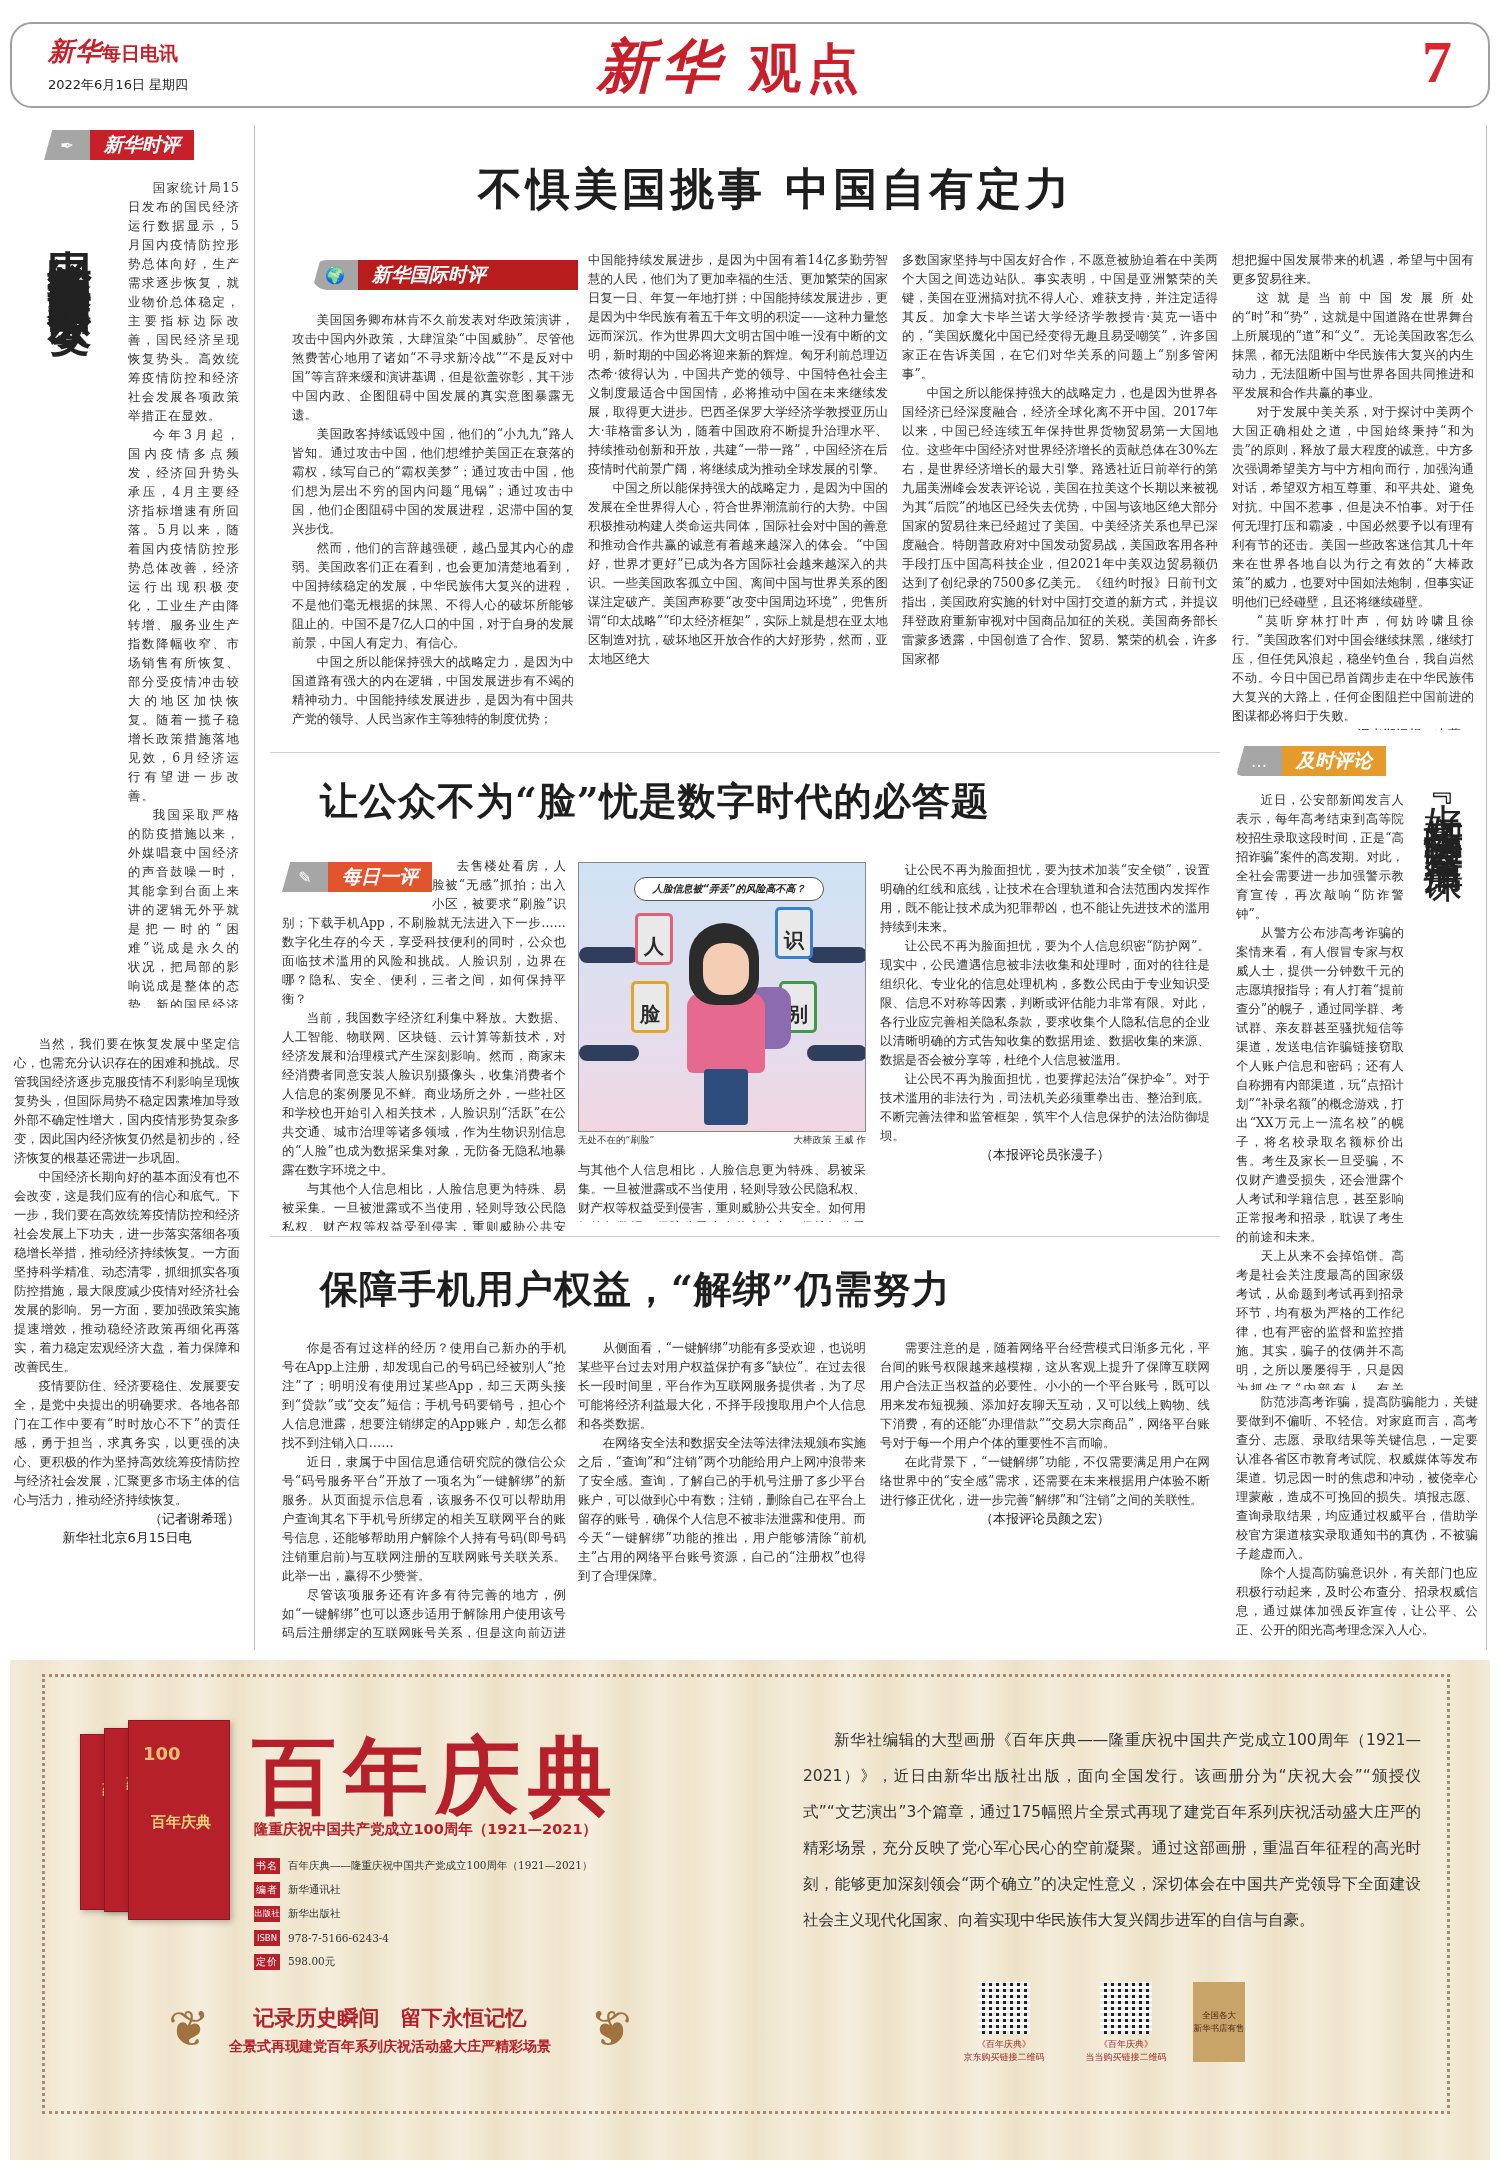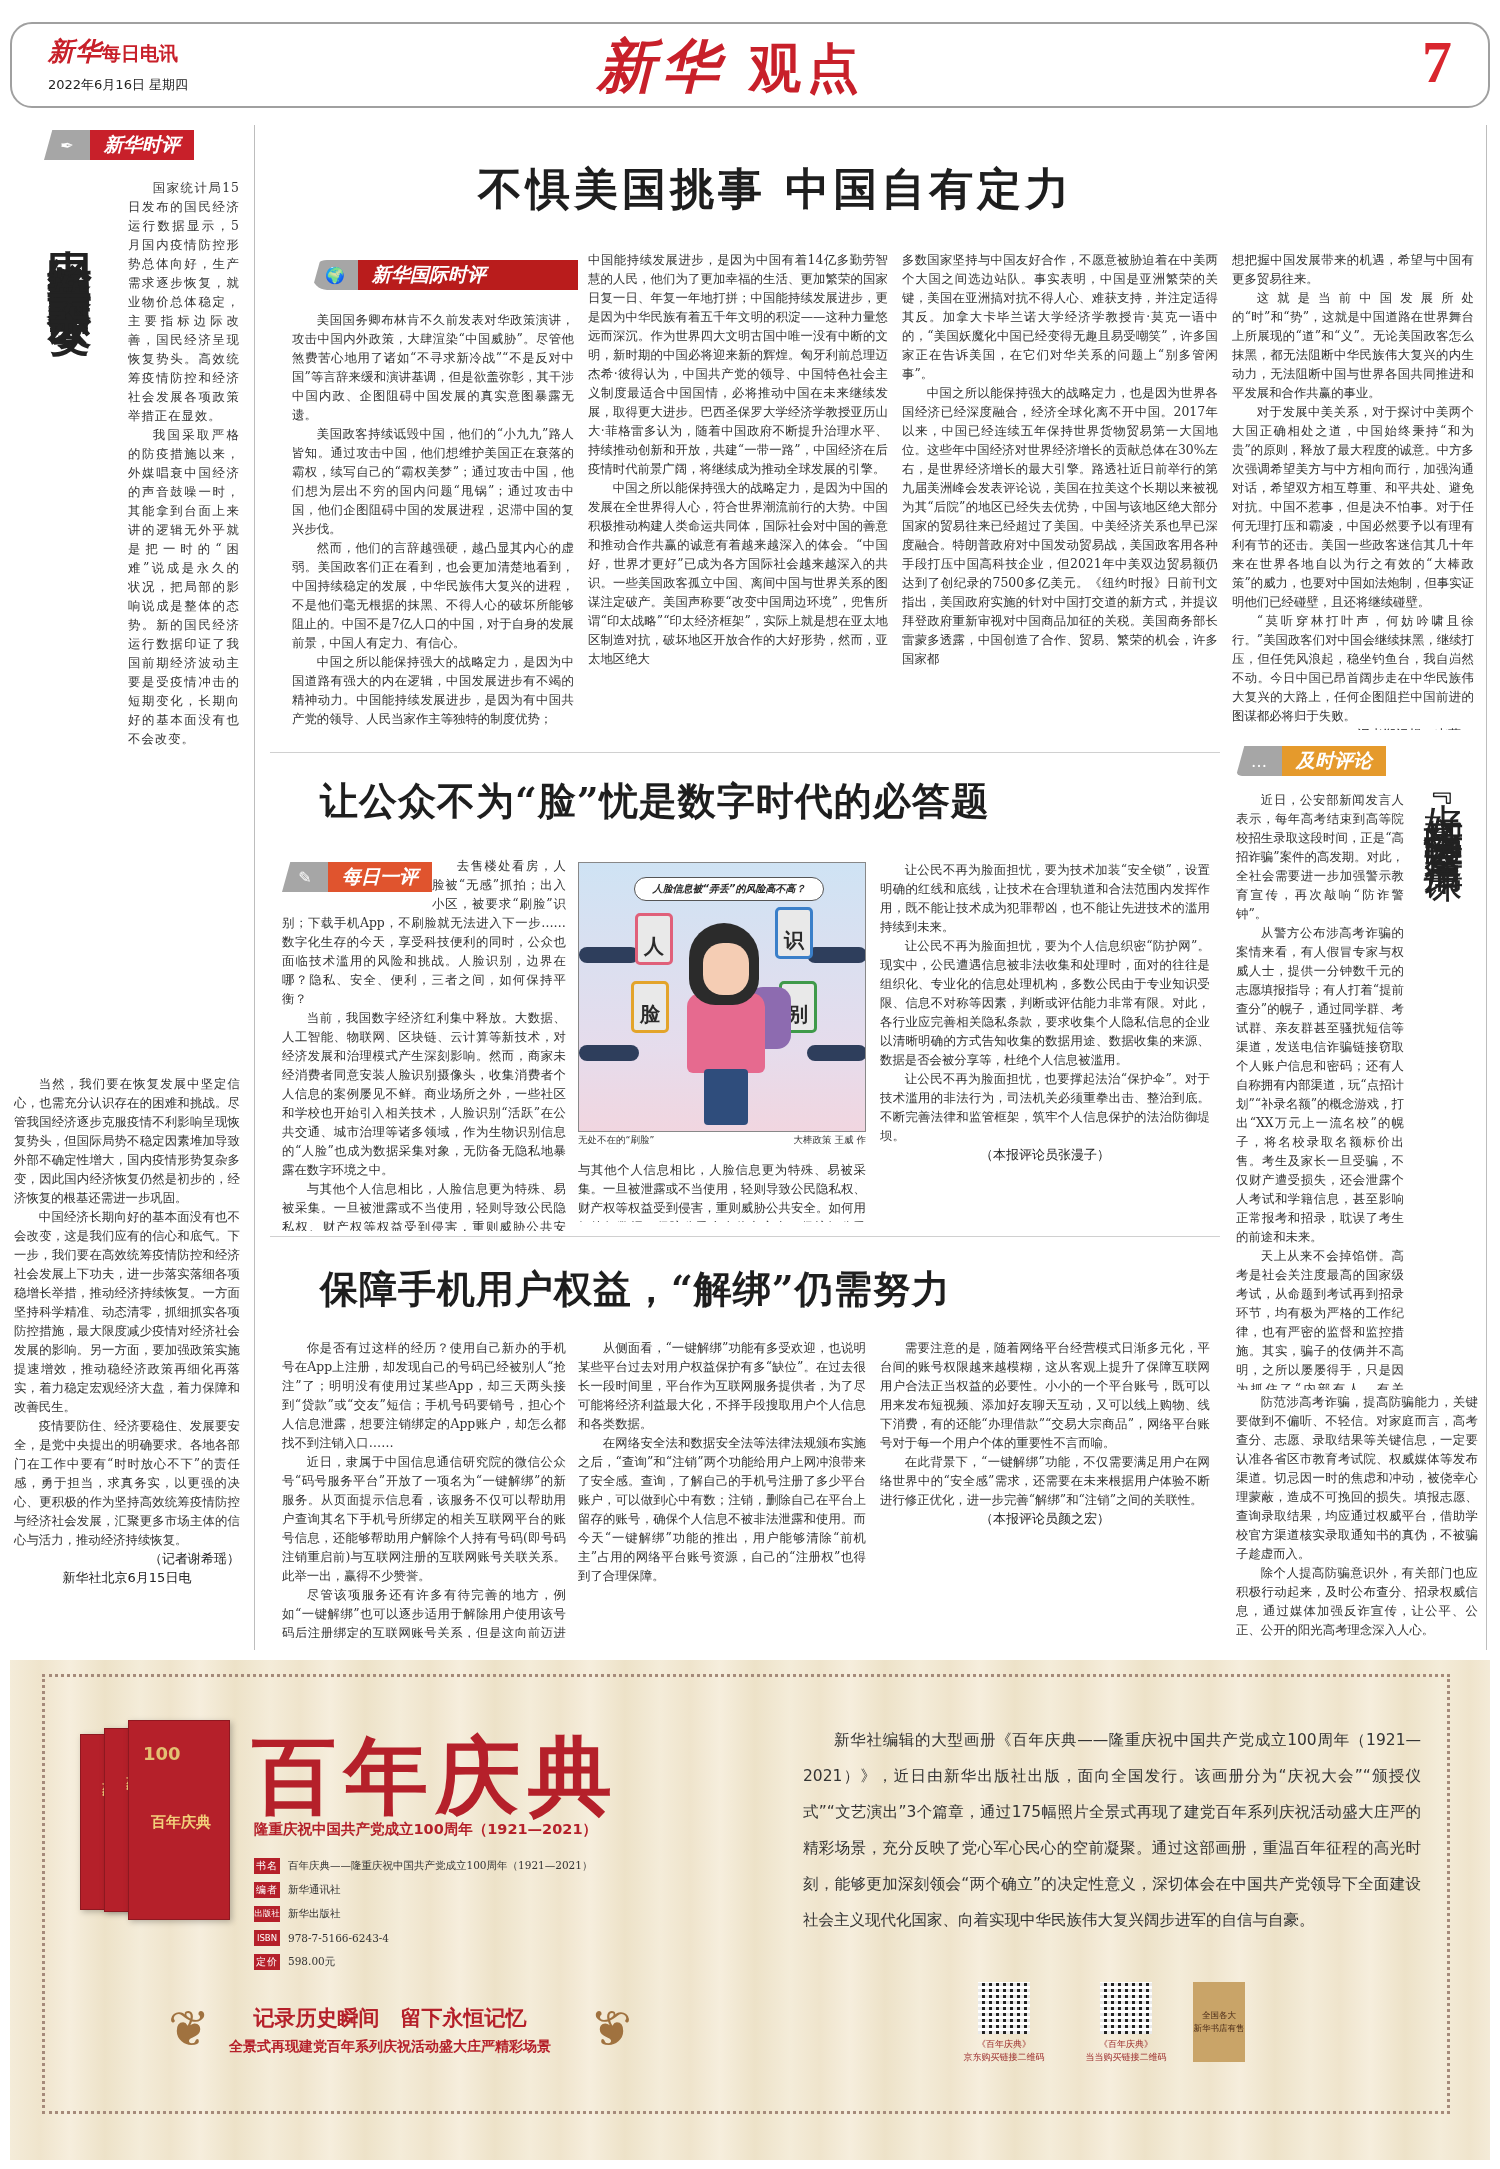--- a/index.html
+++ b/index.html
@@ -106,23 +106,24 @@
   <div class="mh-page">7</div>
 </header>
 
 <div class="badge" style="left:44px; top:130px;">
   <span class="b-icon">✒</span>
   <span class="b-label" style="background:#c8202a;">新华时评</span>
 </div>
 <h2 class="vtitle" style="left:44px; top:215px; font-size:44px; line-height:52px; height:820px;">中国经济长期向好的基本面不会改变</h2>
 <div class="txt" style="left:128px; top:178px; width:112px; height:830px; overflow:hidden; letter-spacing:1px;">
   <p>国家统计局15日发布的国民经济运行数据显示，5月国内疫情防控形势总体向好，生产需求逐步恢复，就业物价总体稳定，主要指标边际改善，国民经济呈现恢复势头。高效统筹疫情防控和经济社会发展各项政策举措正在显效。</p>
+  <p>今年3月起，国内疫情多点频发，经济回升势头承压，4月主要经济指标增速有所回落。5月以来，随着国内疫情防控形势总体改善，经济运行出现积极变化，工业生产由降转增、服务业生产指数降幅收窄、市场销售有所恢复、部分受疫情冲击较大的地区加快恢复。随着一揽子稳增长政策措施落地见效，6月经济运行有望进一步改善。</p>
   <p>我国采取严格的防疫措施以来，外媒唱衰中国经济的声音鼓噪一时，其能拿到台面上来讲的逻辑无外乎就是把一时的“困难”说成是永久的状况，把局部的影响说成是整体的态势。新的国民经济运行数据印证了我国前期经济波动主要是受疫情冲击的短期变化，长期向好的基本面没有也不会改变。</p>
 </div>
-<div class="txt" style="left:14px; top:1074px; width:226px;">
+<div class="txt" style="left:14px; top:1034px; width:226px;">
   <p>当然，我们要在恢复发展中坚定信心，也需充分认识存在的困难和挑战。尽管我国经济逐步克服疫情不利影响呈现恢复势头，但国际局势不稳定因素堆加导致外部不确定性增大，国内疫情形势复杂多变，因此国内经济恢复仍然是初步的，经济恢复的根基还需进一步巩固。</p>
   <p>中国经济长期向好的基本面没有也不会改变，这是我们应有的信心和底气。下一步，我们要在高效统筹疫情防控和经济社会发展上下功夫，进一步落实落细各项稳增长举措，推动经济持续恢复。一方面坚持科学精准、动态清零，抓细抓实各项防控措施，最大限度减少疫情对经济社会发展的影响。另一方面，要加强政策实施提速增效，推动稳经济政策再细化再落实，着力稳定宏观经济大盘，着力保障和改善民生。</p>
   <p>疫情要防住、经济要稳住、发展要安全，是党中央提出的明确要求。各地各部门在工作中要有“时时放心不下”的责任感，勇于担当，求真务实，以更强的决心、更积极的作为坚持高效统筹疫情防控与经济社会发展，汇聚更多市场主体的信心与活力，推动经济持续恢复。</p>
   <div class="byline">（记者谢希瑶）</div>
   <div class="byline" style="text-align:center;">新华社北京6月15日电</div>
 </div>
 
 <div class="rule-v" style="left:254px; top:125px; height:1525px;"></div>
 <div class="rule-v" style="left:1486px; top:125px; height:1525px;"></div>
 

